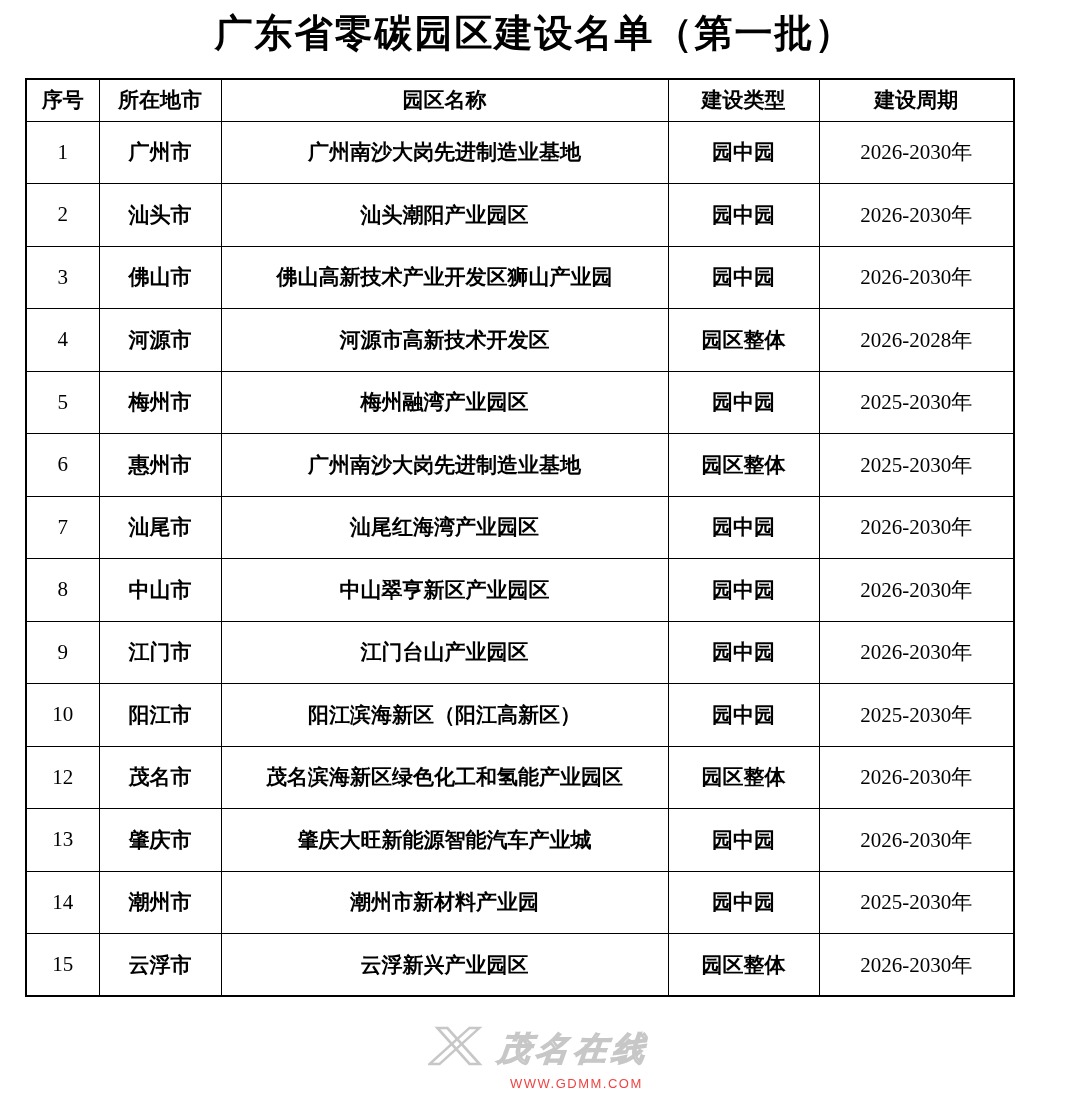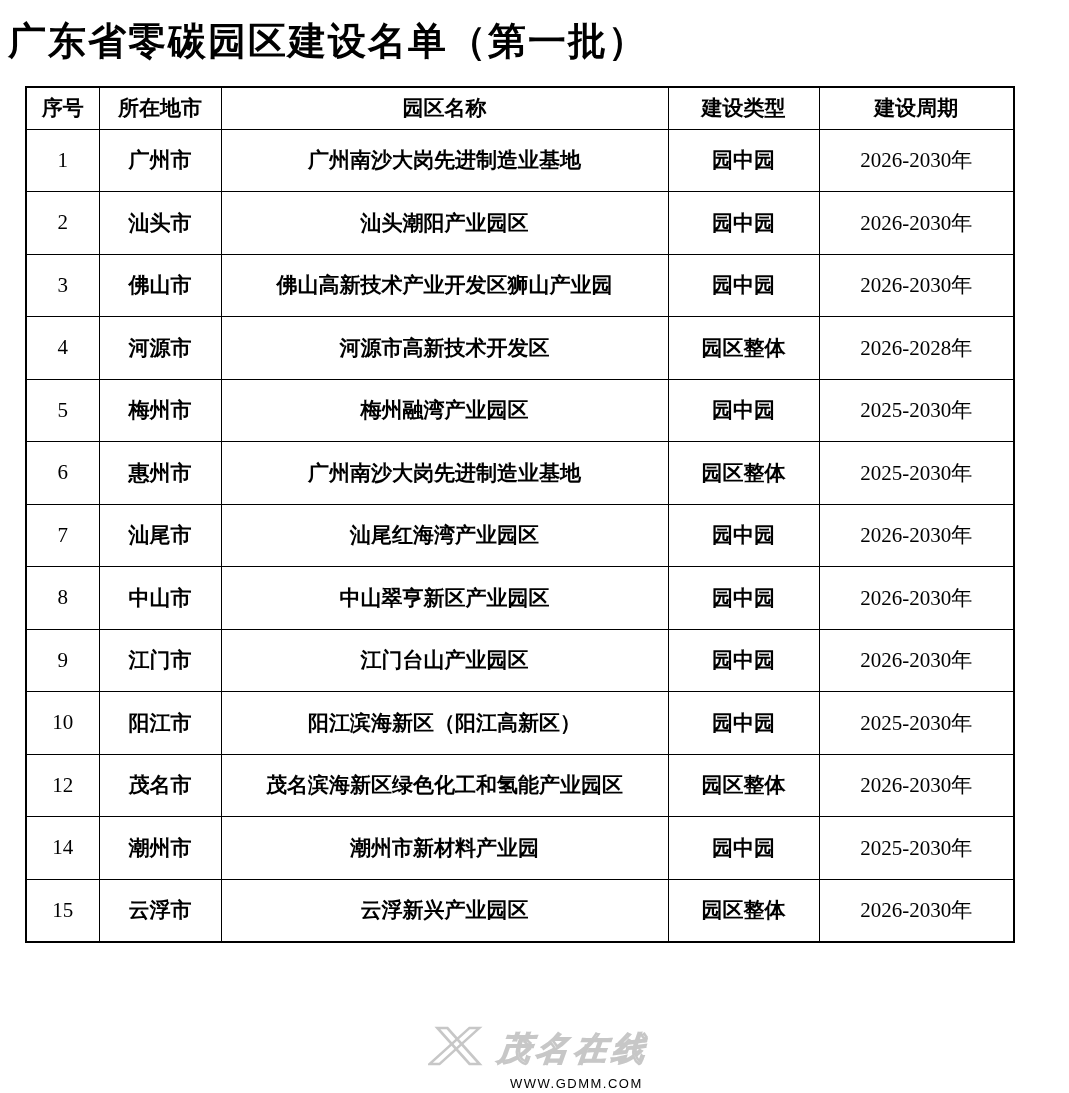--- a/index.html
+++ b/index.html
@@ -6,24 +6,24 @@
   html, body {
     margin: 0; padding: 0;
     width: 1069px; height: 1093px;
     background: #ffffff;
     font-family: "Liberation Sans", sans-serif;
     color: #000000;
     position: relative;
     overflow: hidden;
   }
   .doc-title {
-    margin: 8px;
+    margin: 0;
     padding-top: 8px;
     height: 62px;
-    text-align: left;
+    text-align: center;
     font-size: 38px;
     line-height: 50px;
     font-weight: bold;
     letter-spacing: 2px;
     font-family: "Liberation Sans", sans-serif;
   }
   table.parks-table {
     border-collapse: collapse;
     table-layout: fixed;
     width: 988px;
@@ -87,21 +87,21 @@
     transform: skewX(-6deg);
     white-space: nowrap;
     line-height: 1;
     margin-left: 4px;
   }
   .wm-url {
     margin-top: 2px;
     margin-left: 82px;
     font-size: 13px;
     letter-spacing: 1.5px;
-    color: #000000;
+    color: #ef4444;
     font-family: "Liberation Sans", sans-serif;
   }
 </style>
 </head>
 <body>
 
 <h1 class="doc-title">广东省零碳园区建设名单（第一批）</h1>
 
 <table class="parks-table">
   <colgroup>
@@ -189,20 +189,27 @@
       <td class="cell-cjk">阳江市</td>
       <td class="cell-cjk">阳江滨海新区（阳江高新区）</td>
       <td class="cell-cjk">园中园</td>
       <td class="cell-serif">2025-2030年</td>
     </tr>
     <tr>
       <td class="cell-serif">12</td>
       <td class="cell-cjk">茂名市</td>
       <td class="cell-cjk">茂名滨海新区绿色化工和氢能产业园区</td>
       <td class="cell-cjk">园区整体</td>
+      <td class="cell-serif">2026-2030年</td>
+    </tr>
+    <tr>
+      <td class="cell-serif">13</td>
+      <td class="cell-cjk">肇庆市</td>
+      <td class="cell-cjk">肇庆大旺新能源智能汽车产业城</td>
+      <td class="cell-cjk">园中园</td>
       <td class="cell-serif">2026-2030年</td>
     </tr>
     <tr>
       <td class="cell-serif">14</td>
       <td class="cell-cjk">潮州市</td>
       <td class="cell-cjk">潮州市新材料产业园</td>
       <td class="cell-cjk">园中园</td>
       <td class="cell-serif">2025-2030年</td>
     </tr>
     <tr>

